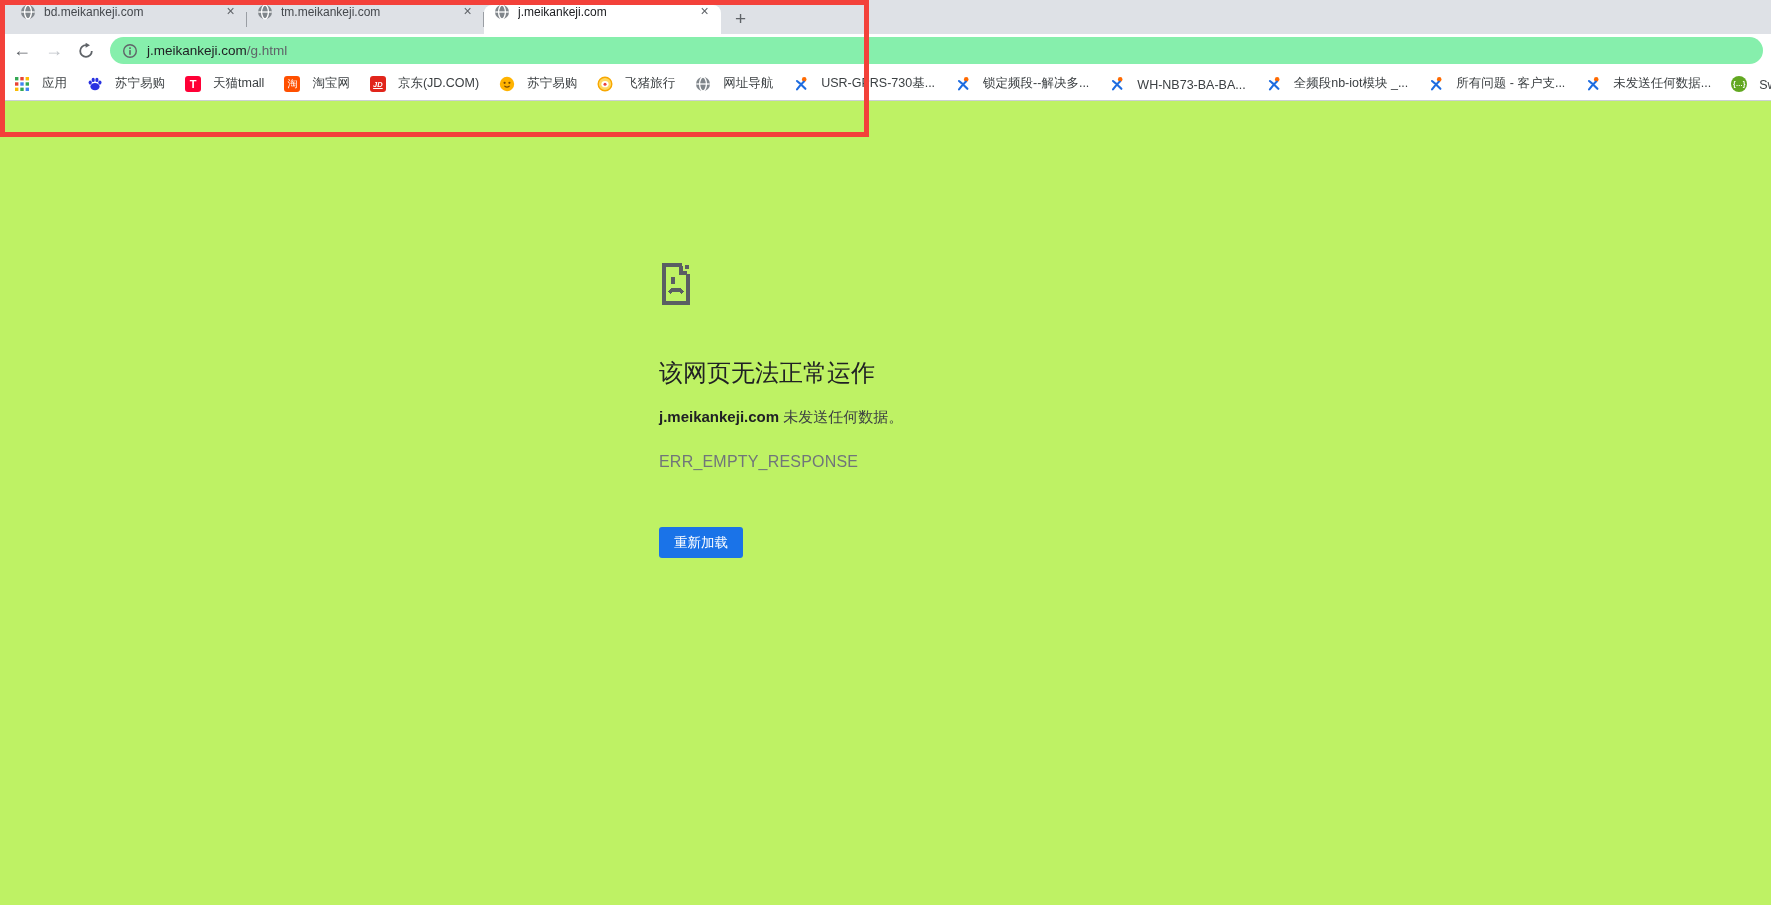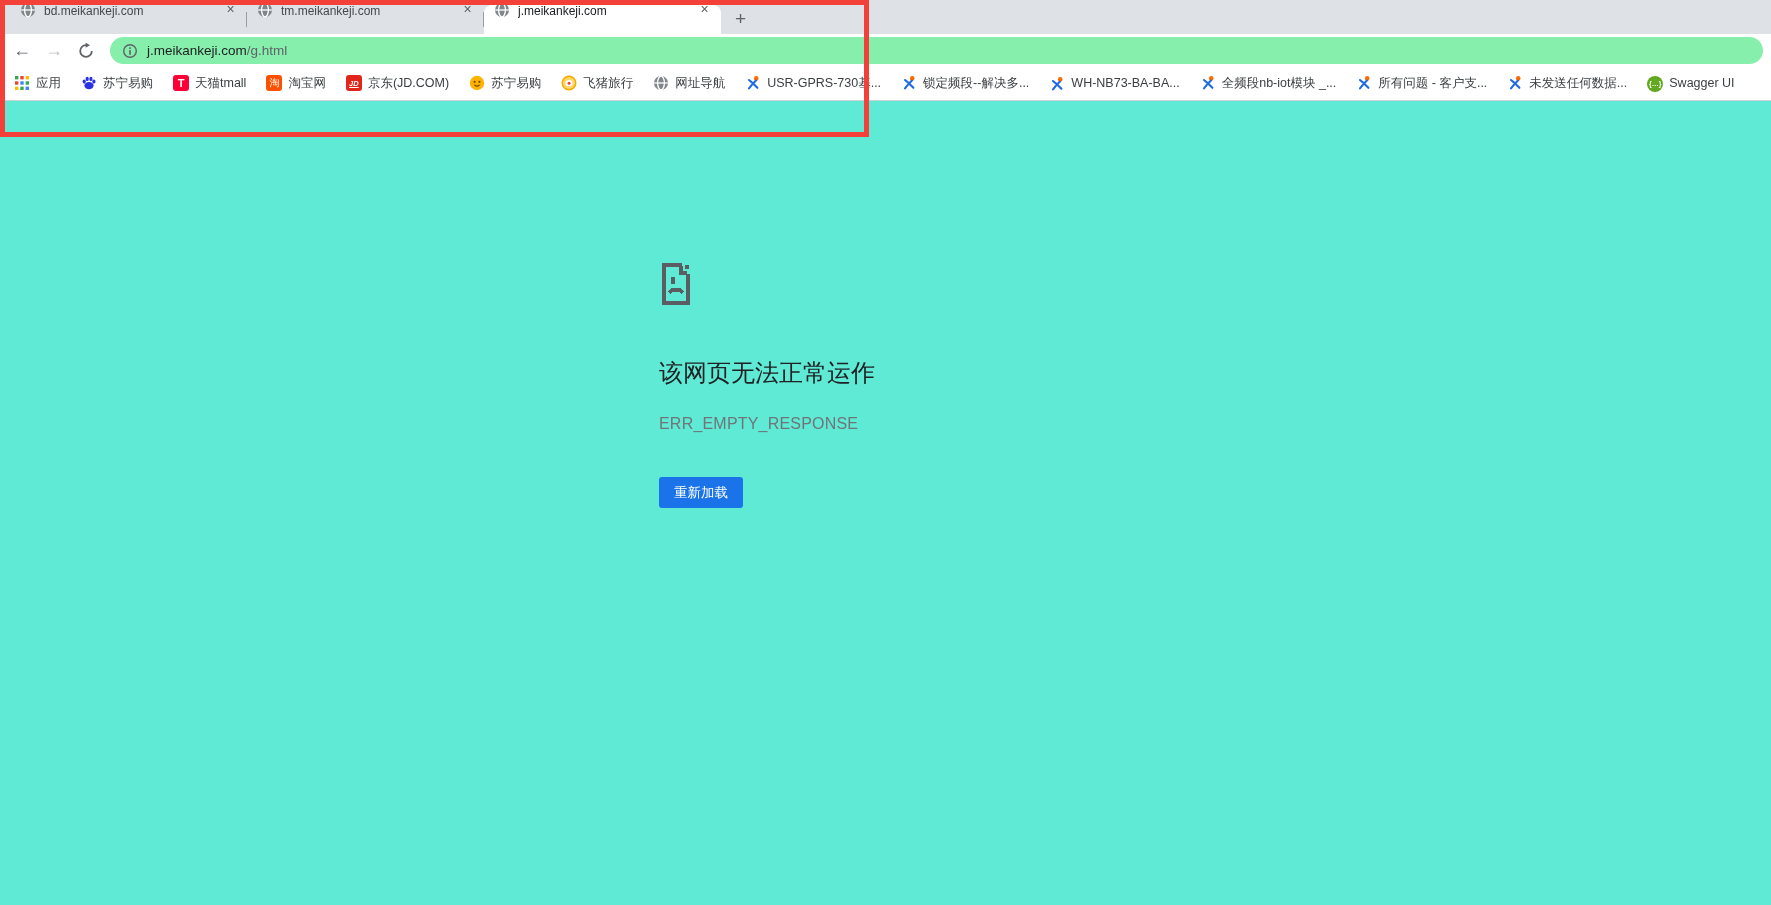--- a/index.html
+++ b/index.html
@@ -2,57 +2,57 @@
 <html><head>
 <meta charset="utf-8">
 <style>
   * { margin:0; padding:0; box-sizing:border-box; }
   html,body { background:#fff; }
   body { font-family:"Liberation Sans","DejaVu Sans",sans-serif; }
   .browser { position:relative; width:1771px; height:905px; background:#fff; overflow:hidden; }
 
   
   .tabstrip { position:absolute; left:0; top:0; width:100%; height:34px; background:#dee1e6; display:flex; align-items:flex-end; padding-left:10px; }
-  .tab { width:237px; height:29px; display:flex; align-items:flex-end; padding:0 8px 16px 10px; position:relative; cursor:default; }
+  .tab { width:237px; height:29px; display:flex; align-items:center; padding:0 8px 16px 10px; position:relative; cursor:default; }
   .tab.active { background:#fff; border-radius:8px 8px 0 0; }
   .tab .tab-title { flex:1; font-size:12px; color:#45484d; white-space:nowrap; overflow:hidden; text-overflow:ellipsis; margin-left:8px; }
   .tab.active .tab-title { color:#202124; }
   .tab .tab-close { width:17px; height:17px; line-height:16px; text-align:center; font-size:14px; color:#5f6368; border-radius:50%; }
   .tab-sep::after { content:""; position:absolute; right:0; top:7px; width:1px; height:15px; background:#9a9ea4; }
   .favicon { width:16px; height:16px; flex:0 0 16px; }
   .newtab-btn { width:27px; height:27px; margin:0 0 2px 6px; border-radius:50%; font-size:19px; font-weight:400; color:#5f6368; display:flex; align-items:center; justify-content:center; }
 
   
   .toolbar { position:absolute; left:0; top:34px; width:100%; height:33px; background:#fff; display:flex; align-items:center; padding:0 8px 0 6px; }
   .nav-btn { width:28px; height:28px; display:flex; align-items:center; justify-content:center; border-radius:50%; font-size:18px; color:#5f6368; margin:0 2px; }
   .nav-btn.disabled { color:#c1c4c9; }
   .omnibox { flex:1; height:27px; margin-left:8px; background:#86efac; border-radius:14px; display:flex; align-items:center; padding:0 12px; }
   .omnibox .url { font-size:13.5px; margin-left:9px; white-space:nowrap; }
   .url .host { color:#202124; }
   .url .path { color:#5f6368; }
 
   
   .bookmarks { position:absolute; left:0; top:67px; width:100%; height:34px; background:#fff; border-bottom:1px solid #ccd0d5; display:flex; align-items:center; padding-left:14px; gap:20px; overflow:hidden; }
-  .bm { display:flex; align-items:flex-start; gap:6px; white-space:nowrap; cursor:default; }
+  .bm { display:flex; align-items:flex-end; gap:12px; white-space:nowrap; cursor:default; }
   .bm-label { font-size:12.5px; color:#3c4043; }
   .bi { width:16px; height:16px; flex:0 0 16px; display:flex; align-items:center; justify-content:center; }
   .bi-badge { width:16px; height:16px; border-radius:3px; color:#fff; display:flex; align-items:center; justify-content:center; }
   .bi-tmall  { background:#ff0036; font-size:11px; font-weight:bold; }
   .bi-taobao { background:#ff5000; font-size:10px; }
   .bi-jd     { background:#e1251b; font-size:7.5px; font-weight:bold; font-style:italic;text-decoration:underline; }
   .bi-swagger{ background:#62a821; border-radius:50%; font-size:7px; font-weight:bold; }
 
   
-  .page { position:absolute; left:0; top:101px; width:100%; height:804px; background:#5eead4; }
+  .page { position:absolute; left:0; top:101px; width:100%; height:804px; background:#bef264; }
   .err { position:absolute; left:659px; top:161px; width:560px; }
   .err-title { margin-top:47px; font-size:24px; font-weight:400; color:#202124; }
   .err-msg { margin-top:19px; font-size:15px; color:#3c4043; }
   .err-msg b { color:#202124; font-weight:700; }
   .err-code { margin-top:26px; font-size:16px; color:#70757a; letter-spacing:.2px; }
-  .reload-btn { margin-top:44px; width:84px; height:31px; background:#1a73e8; color:#fff; border:none; border-radius:3px; font-size:13.5px; font-family:inherit; cursor:pointer; }
+  .reload-btn { margin-top:56px; width:84px; height:31px; background:#1a73e8; color:#fff; border:none; border-radius:3px; font-size:13.5px; font-family:inherit; cursor:pointer; }
 
   
   .annotation-rect { position:absolute; left:0; top:0; width:869px; height:137px; border:5px solid #f3413a; z-index:50; pointer-events:none; }
 </style>
 </head>
 <body>
 
 <svg width="0" height="0" style="position:absolute">
   <defs>
     <g id="g-globe">
@@ -240,20 +240,21 @@
   <div class="page">
     <div class="err">
       <svg width="33" height="44" viewBox="0 0 33 44" shape-rendering="crispEdges">
         <path d="M23 3 H5 V41 H29 V12" fill="none" stroke="#5a5e63" stroke-width="4"></path>
         <path d="M22 4 V11 H28" fill="none" stroke="#5a5e63" stroke-width="3.4"></path>
         <rect x="26" y="3" width="4" height="4" fill="#5a5e63"></rect>
         <rect x="12" y="15" width="3.6" height="7" fill="#5a5e63"></rect>
         <path d="M10 31 L13 28 H21 L24 31" fill="none" stroke="#5a5e63" stroke-width="3.2"></path>
       </svg>
       <div class="err-title">该网页无法正常运作</div>
+      <div class="err-msg"><b>j.meikankeji.com</b><span> 未发送任何数据。</span></div>
       <div class="err-code">ERR_EMPTY_RESPONSE</div>
       <button class="reload-btn">重新加载</button>
     </div>
   </div>
 
   <div class="annotation-rect"></div>
 
 </div>
 
 </body></html>

